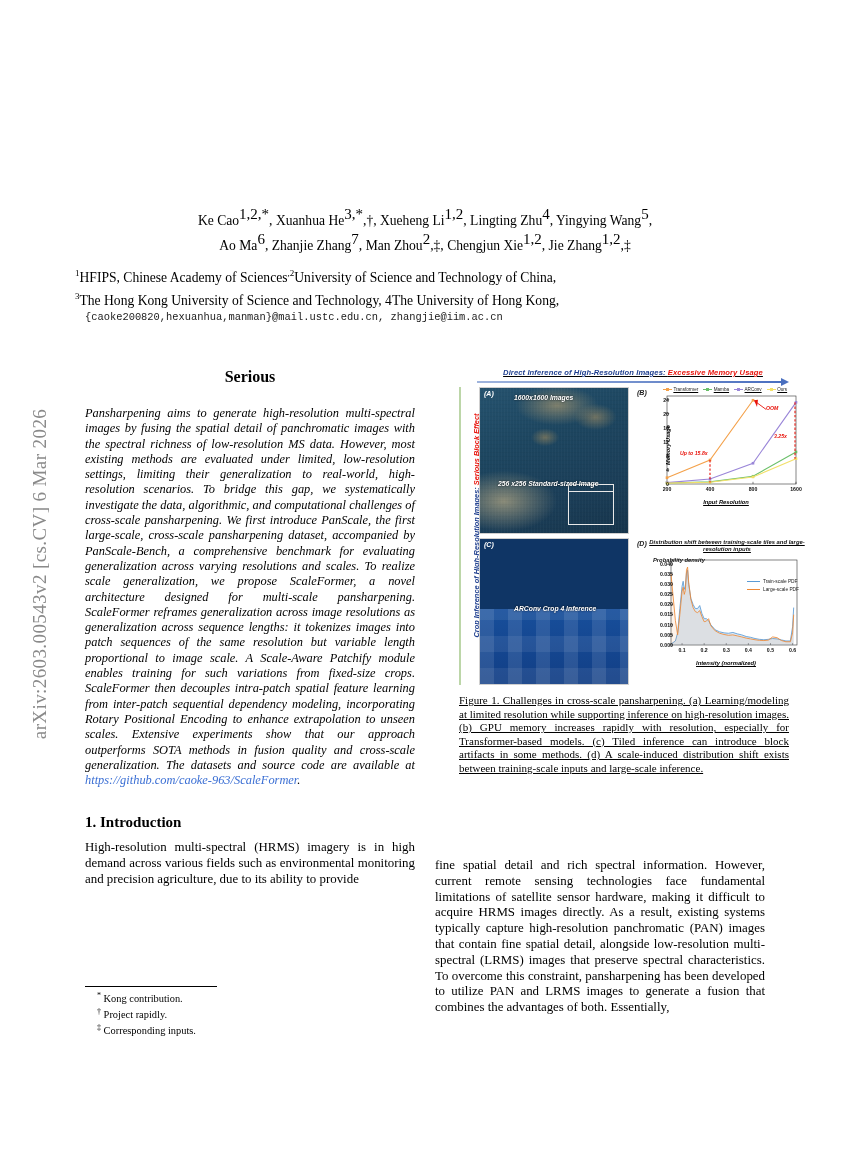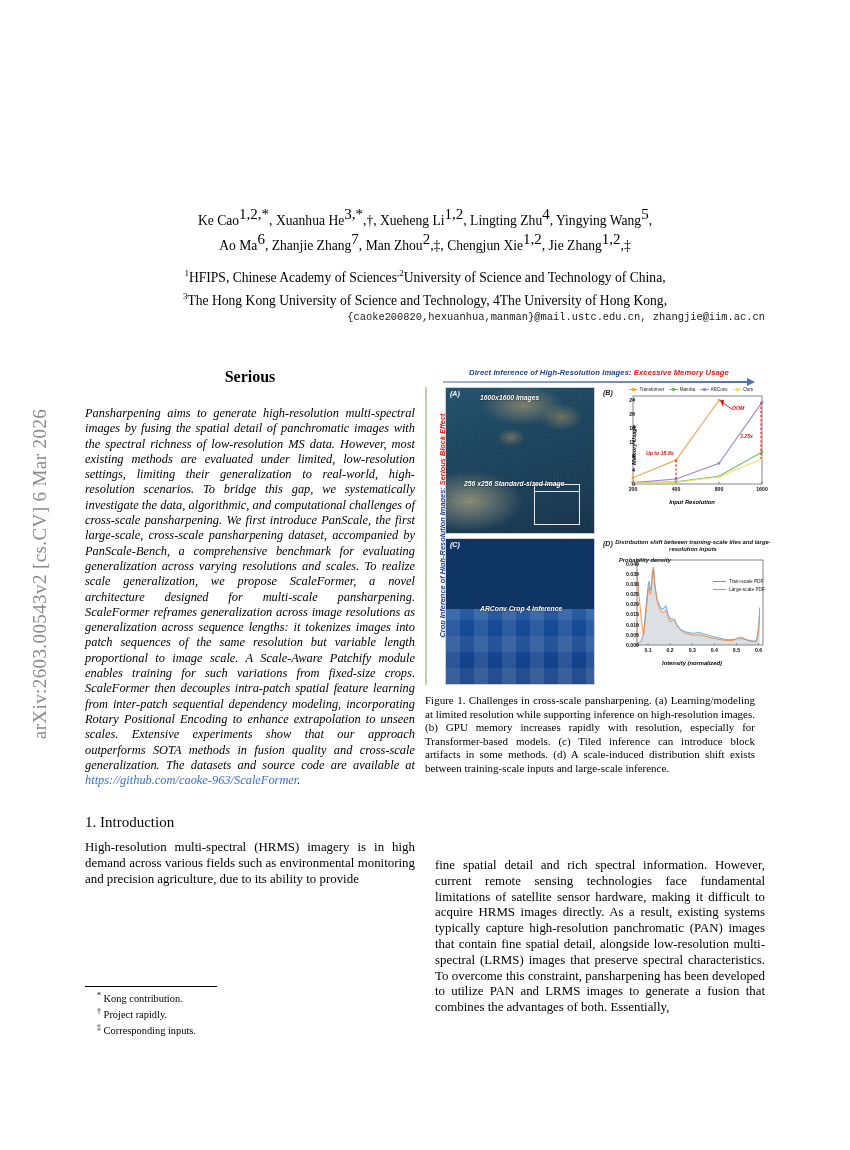--- a/index.html
+++ b/index.html
@@ -29,64 +29,64 @@
   }
 
   
   .authors{
     position:absolute;left:85px;top:205px;width:680px;
     text-align:center;font-size:13.6px;line-height:19.6px;
   }
   .authors sup{font-size:15px;vertical-align:super;}
   .affil{
     position:absolute;left:75px;top:264px;width:700px;
-    text-align:center;font-size:13.6px;line-height:19.6px;
+    text-align:left;font-size:13.6px;line-height:19.6px;
   }
   .affil sup{font-size:9px;vertical-align:super;}
   .emails{
     position:absolute;left:85px;top:311px;width:680px;
-    text-align:right;font-family:"Liberation Mono", monospace;
+    text-align:left;font-family:"Liberation Mono", monospace;
     font-size:10.4px;color:#1a1a1a;
   }
 
   
   .col-left{position:absolute;left:85px;top:368px;width:330px;}
 
   .abs-head{
     text-align:center;font-weight:bold;font-size:16px;
     margin:0 0 10px 0;
   }
   .abstract{
     font-style:italic;font-size:12.4px;line-height:15.3px;
     text-align:justify;
     margin-top:20px;
   }
   .abstract a{color:#3b6fd4;text-decoration:none;}
 
   .sec-head{
-    font-weight:normal;font-size:15px;margin:26px 0 9px 0;
+    font-weight:bold;font-size:15px;margin:26px 0 9px 0;
   }
   .body-text{
     font-size:12.9px;line-height:15.8px;text-align:justify;
   }
 
   
   .fn-rule{
     position:absolute;left:85px;top:986px;width:132px;
     border-top:1px solid #000;
   }
   .footnotes{
     position:absolute;left:85px;top:990px;width:330px;
     font-size:10.4px;line-height:12.6px;
   }
   .footnotes div{padding-left:22px;text-indent:-10px;}
   .footnotes sup{font-size:8px;}
 
   
-  .figure{position:absolute;left:425px;top:368px;width:330px;}
+  .figure{position:absolute;left:459px;top:368px;width:330px;text-decoration:underline;}
   .fig-banner{
     text-align:center;font-size:7.6px;font-weight:bold;font-style:italic;
     font-family:"Liberation Sans", sans-serif;
     color:#1f3f8f;padding-left:18px;letter-spacing:.1px;
   }
   .fig-banner .red{color:#e8140c;}
   .fig-arrow{
     position:relative;margin:2px 0 2px 18px;height:6px;
   }
   .fig-arrow:before{

